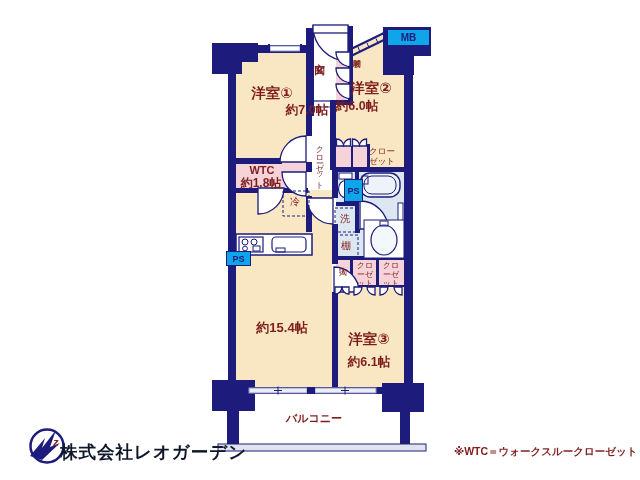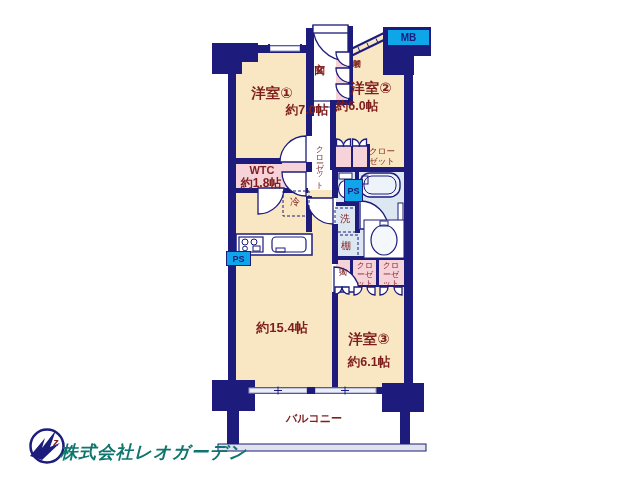--- a/index.html
+++ b/index.html
@@ -8,21 +8,21 @@
   #plan-svg{position:absolute;left:0;top:0;}
   .lbl{position:absolute;color:#7f1d1d;line-height:1.12;white-space:nowrap;}
   .ctr{text-align:center;}
   .v{writing-mode:vertical-rl;text-orientation:upright;letter-spacing:1px;}
   .wrap{white-space:normal;word-break:break-all;text-align:center;}
   .room-name{font-size:14.5px;font-weight:700;}
   .room-size{font-size:12.5px;font-weight:600;}
   .small-b{font-weight:700;}
   .box{position:absolute;background:#0ea5e9;border:1.5px solid #1d1c7c;color:#1d1c7c;
        display:flex;align-items:center;justify-content:center;}
-  .gray-co{color:#0f766e;letter-spacing:1px;font-style:italic;}
+  .gray-co{color:#0f172a;letter-spacing:1px;}
 </style>
 </head>
 <body>
 
 <div id="canvas">
 
 <svg id="plan-svg" width="640" height="480" viewBox="0 0 640 480">
 
   <g>
     <rect x="232" y="52" width="74" height="106" fill="#f8e7c2"></rect>
@@ -223,14 +223,15 @@
   <div class="lbl" style="left:341px;top:240px;font-size:10px;">棚</div>
 
   <div class="box" style="left:387px;top:29px;width:41px;height:15px;font-size:10px;font-weight:700;">MB</div>
   <div class="box" style="left:226px;top:251px;width:23px;height:13px;font-size:9px;font-weight:700;">PS</div>
   <div class="box wrap" style="left:344px;top:179px;width:17px;height:21px;font-size:9px;font-weight:700;border-width:1px;">PS</div>
 
   <div class="lbl ctr" style="left:282px;top:412px;width:64px;font-size:11px;font-weight:600;">バルコニー</div>
 
   <div class="lbl" style="left:53px;top:436px;font-size:11px;font-style:italic;font-weight:700;">z</div>
   <div class="lbl gray-co" style="left:60px;top:443px;font-size:17.5px;font-weight:600;">株式会社レオガーデン</div>
+  <div class="lbl small-b" style="left:454px;top:446px;font-size:10.5px;">※WTC＝ウォークスルークローゼット</div>
 
 </div>
 
 </body></html>

